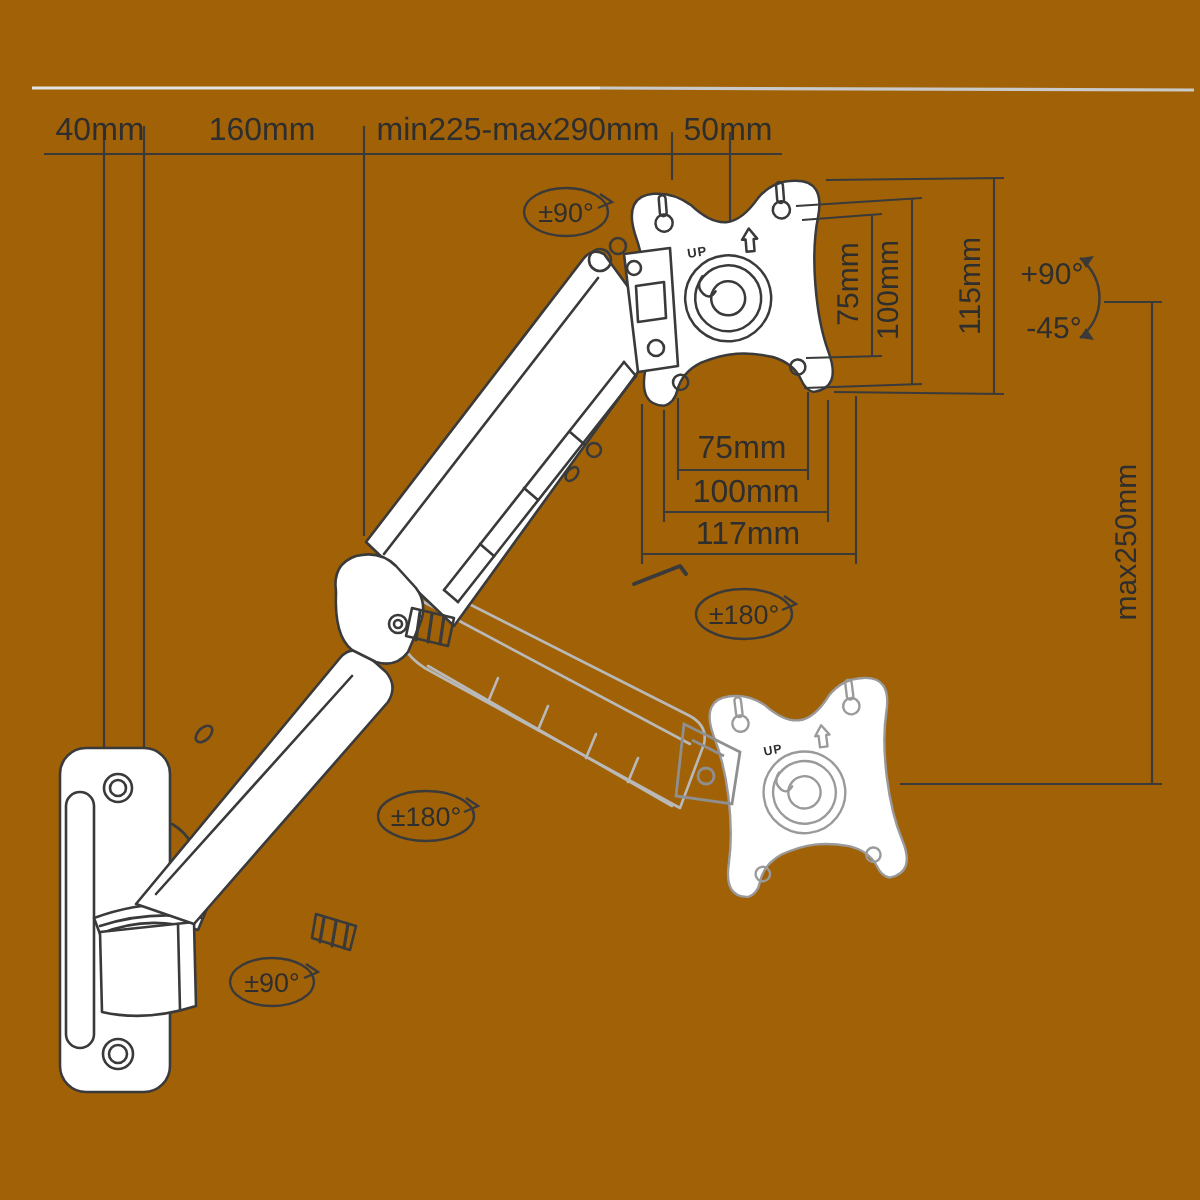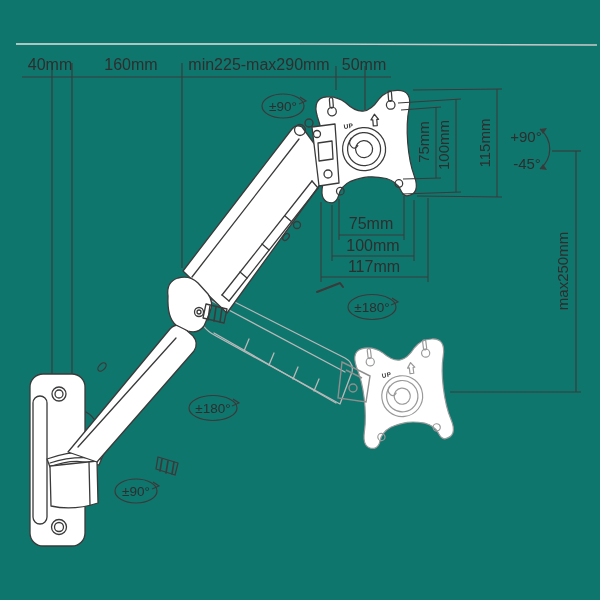--- a/index.html
+++ b/index.html
@@ -1,16 +1,16 @@
 <!DOCTYPE html>
 <html><head>
 <meta charset="utf-8">
 <style>
   html,body{margin:0;padding:0;background:#ffffff;}
-  .stage{position:relative;width:600px;height:600px;background:#0f766e;overflow:hidden;
+  .stage{position:relative;width:600px;height:600px;background:#a16207;overflow:hidden;
          font-family:"Liberation Sans", sans-serif;}
   svg{display:block}
   text{font-family:"Liberation Sans", sans-serif;fill:#2e2e2e;}
   .dimtext{font-size:16px;}
   .dimtext-sm{font-size:15px;}
   .badgetext{font-size:13.5px;}
   .uptext{font-size:6.5px;font-weight:bold;letter-spacing:.5px;}
 </style>
 </head>
 <body>

